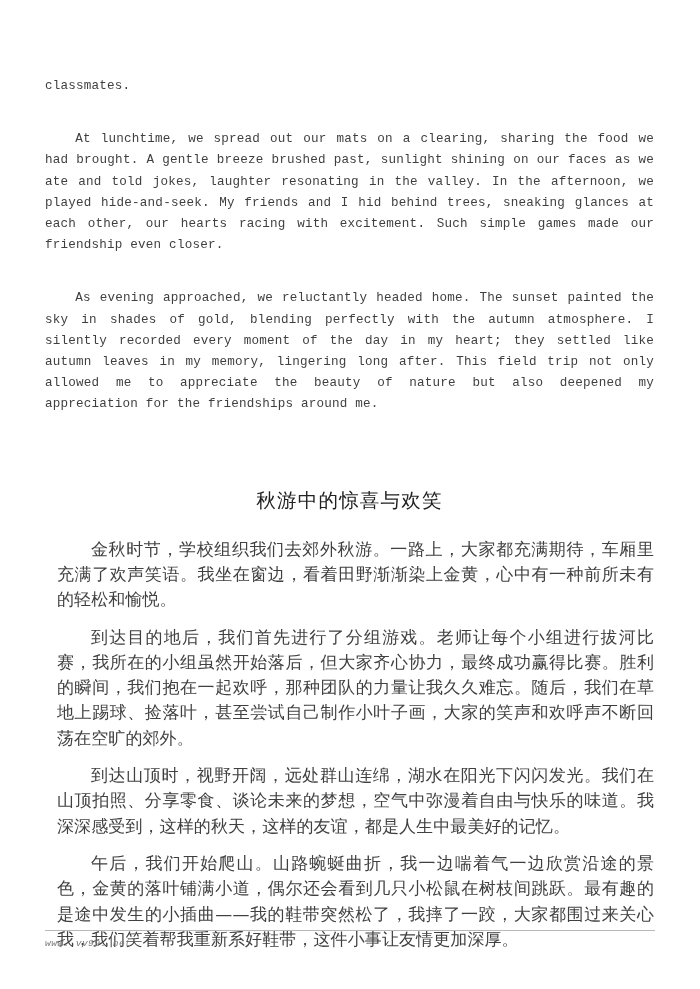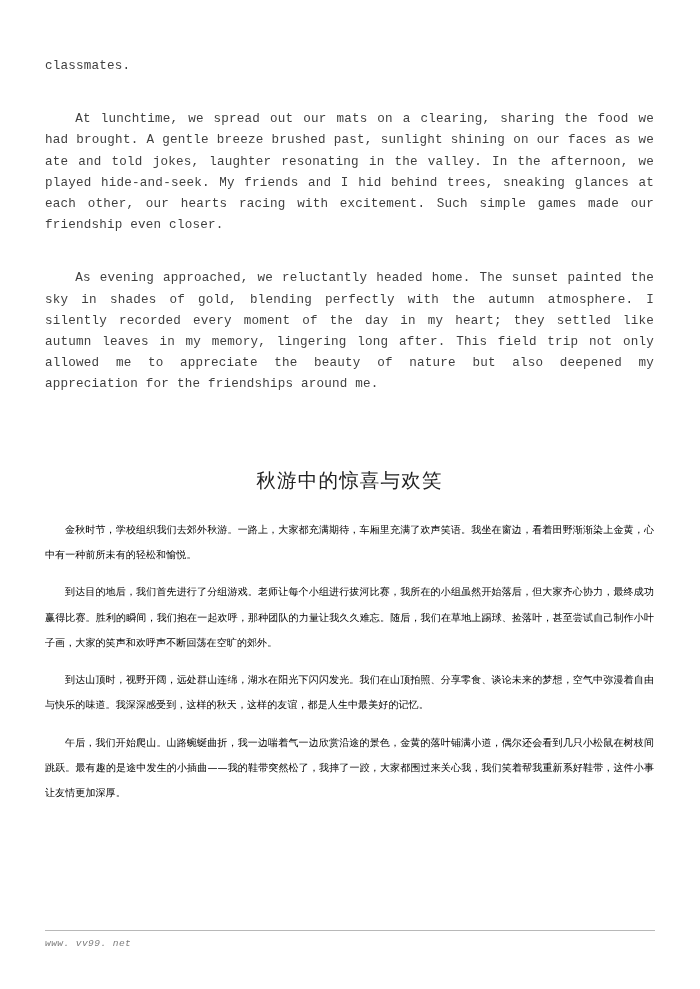--- a/index.html
+++ b/index.html
@@ -19,21 +19,21 @@
 
   .content {
     position: absolute;
     left: 45px;
     top: 0;
     width: 609px;
   }
 
   
   .en-block {
-    padding-top: 56px;
+    padding-top: 76px;
   }
 
   .en-para {
     font-family: "Liberation Mono", "DejaVu Sans Mono", monospace;
     font-size: 12.6px;
     line-height: 21.2px;
     color: #3f3f3f;
     text-align: justify;
     text-justify: inter-word;
     margin: 0;
@@ -66,26 +66,26 @@
     padding-bottom: 0;
   }
 
   
   .cn-block {
     padding-top: 23px;
   }
 
   .cn-para {
     font-family: "DejaVu Sans", "Liberation Sans", sans-serif;
-    font-size: 10px;
+    font-size: 17px;
     line-height: 25.3px;
-    color: #000000;
+    color: #404040;
     text-align: justify;
     text-indent: 2em;
-    margin: 0 0 12px 0;
+    margin: 0 0 12px 12px;
     letter-spacing: 0.1px;
   }
 
   .cn-para:last-child {
     margin-bottom: 0;
   }
 
   
   .watermark {
     position: absolute;

